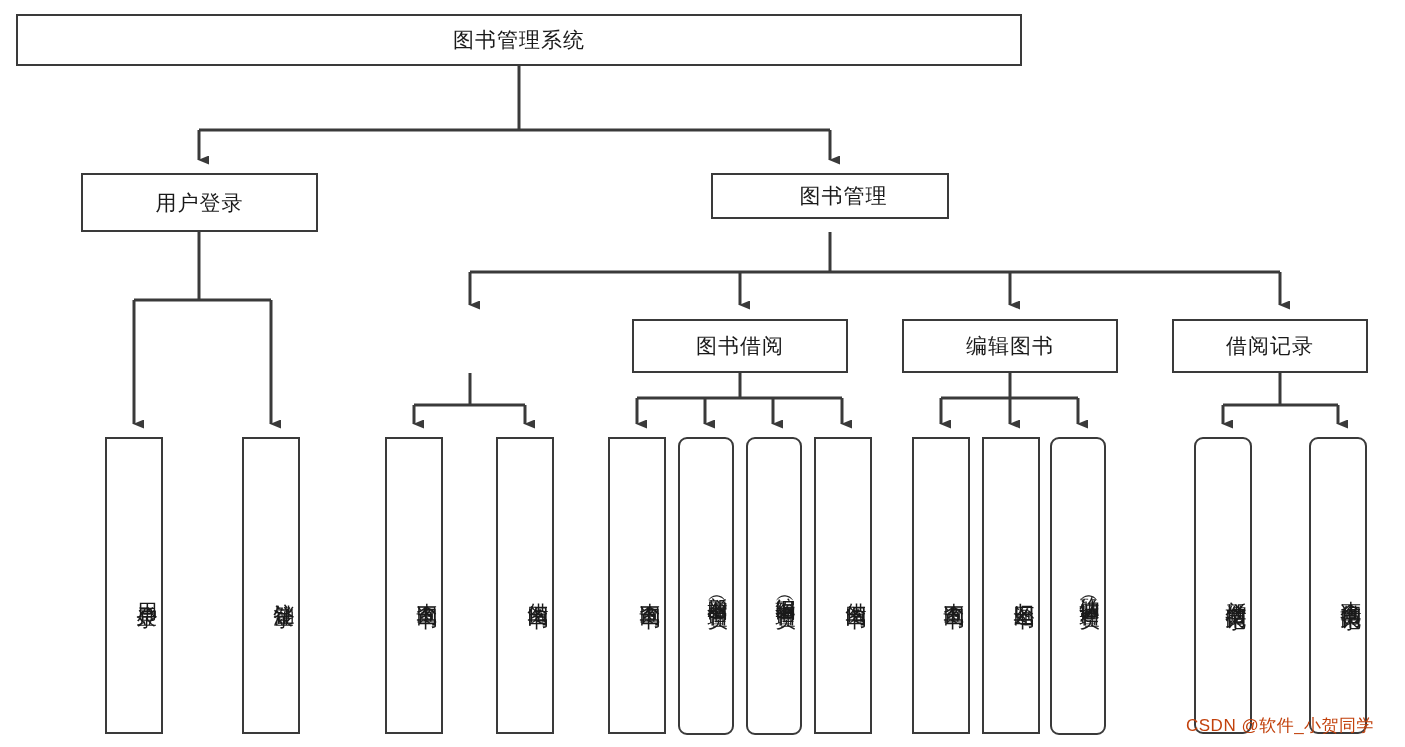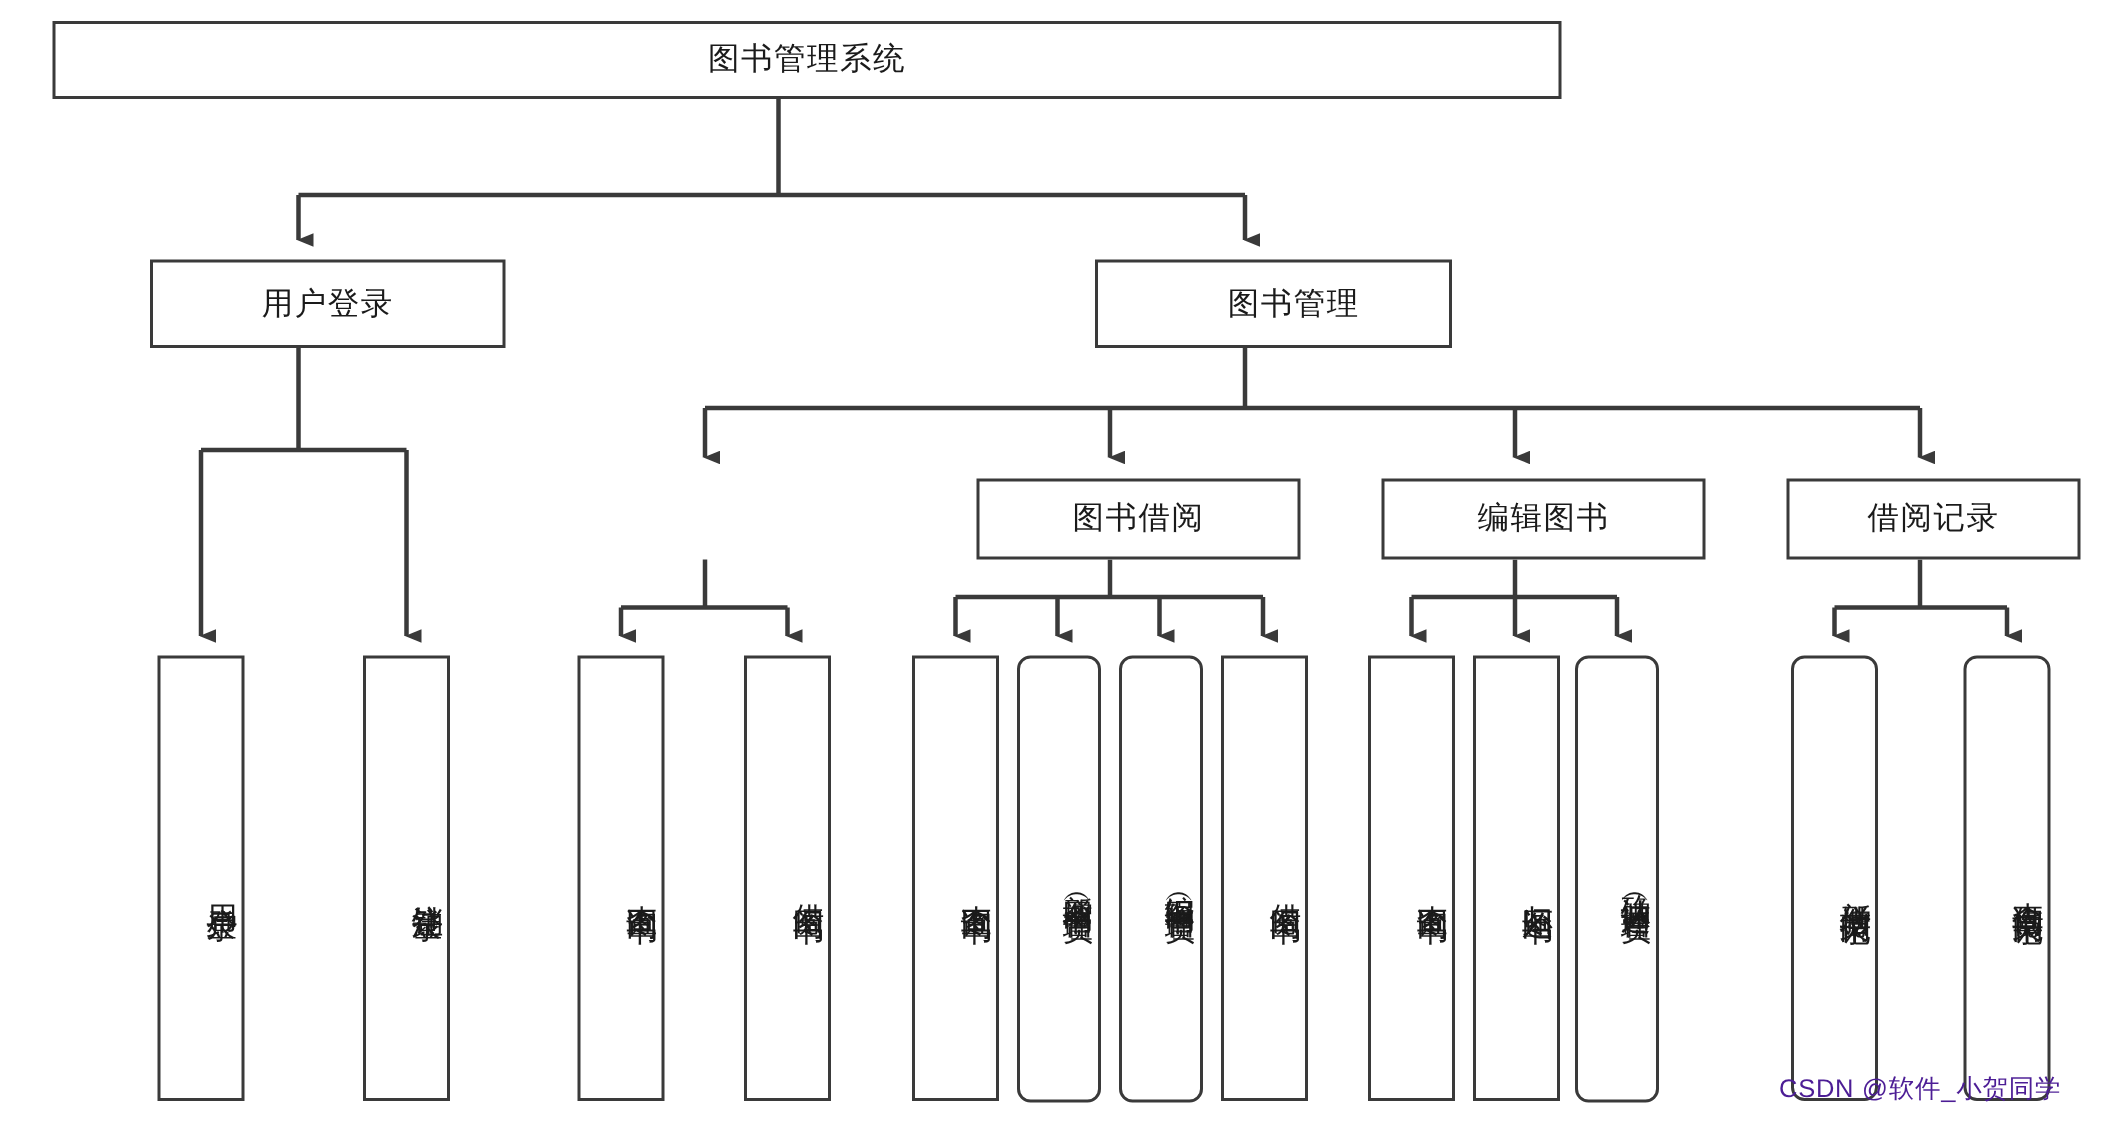--- a/index.html
+++ b/index.html
@@ -27,38 +27,37 @@
     background: #ffffff;
     display: flex;
     align-items: center;
     justify-content: center;
     color: #1a1a1a;
   }
   .node.horiz {
     font-size: 21px;
     letter-spacing: 1px;
     line-height: 1.2;
-    margin-left: 19px;
   }
   .node.vert {
     writing-mode: vertical-rl;
     text-orientation: upright;
     font-size: 21px;
     letter-spacing: 2px;
     padding-top: 8px;
     align-items: flex-start;
     justify-content: center;
   }
   .node.rounded { border-radius: 9px; }
   .watermark {
     position: absolute;
     left: 1186px;
     top: 714px;
     font-size: 17px;
-    color: #4c1d95;
+    color: #c2410c;
     letter-spacing: 0.5px;
     white-space: nowrap;
   }
 </style>
 </head>
 <body>
 
 <div id="canvas">
 
   <svg class="edges" viewBox="0 0 1405 747" xmlns="http://www.w3.org/2000/svg">
@@ -107,21 +106,21 @@
       <path d="M1280,373 L1280,405"></path>
       <path d="M1223,405 L1338,405"></path>
       <path d="M1223,405 L1223,424" marker-end="url(#ah)"></path>
       <path d="M1338,405 L1338,424" marker-end="url(#ah)"></path>
     </g>
   </svg>
 
   <div class="node horiz" style="left:16px; top:14px; width:1006px; height:52px;">图书管理系统</div>
 
   <div class="node horiz" style="left:81px; top:173px; width:237px; height:59px;">用户登录</div>
-  <div class="node horiz" style="left:711px; top:173px; width:238px; height:59px;padding-left:27px;">图书管理</div>
+  <div class="node horiz" style="left:711px; top:173px; width:238px; height:46px;padding-left:27px;">图书管理</div>
 
   <div class="node horiz" style="left:632px; top:319px; width:216px; height:54px;">图书借阅</div>
   <div class="node horiz" style="left:902px; top:319px; width:216px; height:54px;">编辑图书</div>
   <div class="node horiz" style="left:1172px; top:319px; width:196px; height:54px;">借阅记录</div>
 
   <div class="node vert" style="left:105px; top:437px; width:58px; height:297px;">用户登录</div>
   <div class="node vert" style="left:242px; top:437px; width:58px; height:297px;">注销登录</div>
 
   <div class="node vert" style="left:385px; top:437px; width:58px; height:297px;">查询图书</div>
   <div class="node vert" style="left:496px; top:437px; width:58px; height:297px;">借阅图书</div>

